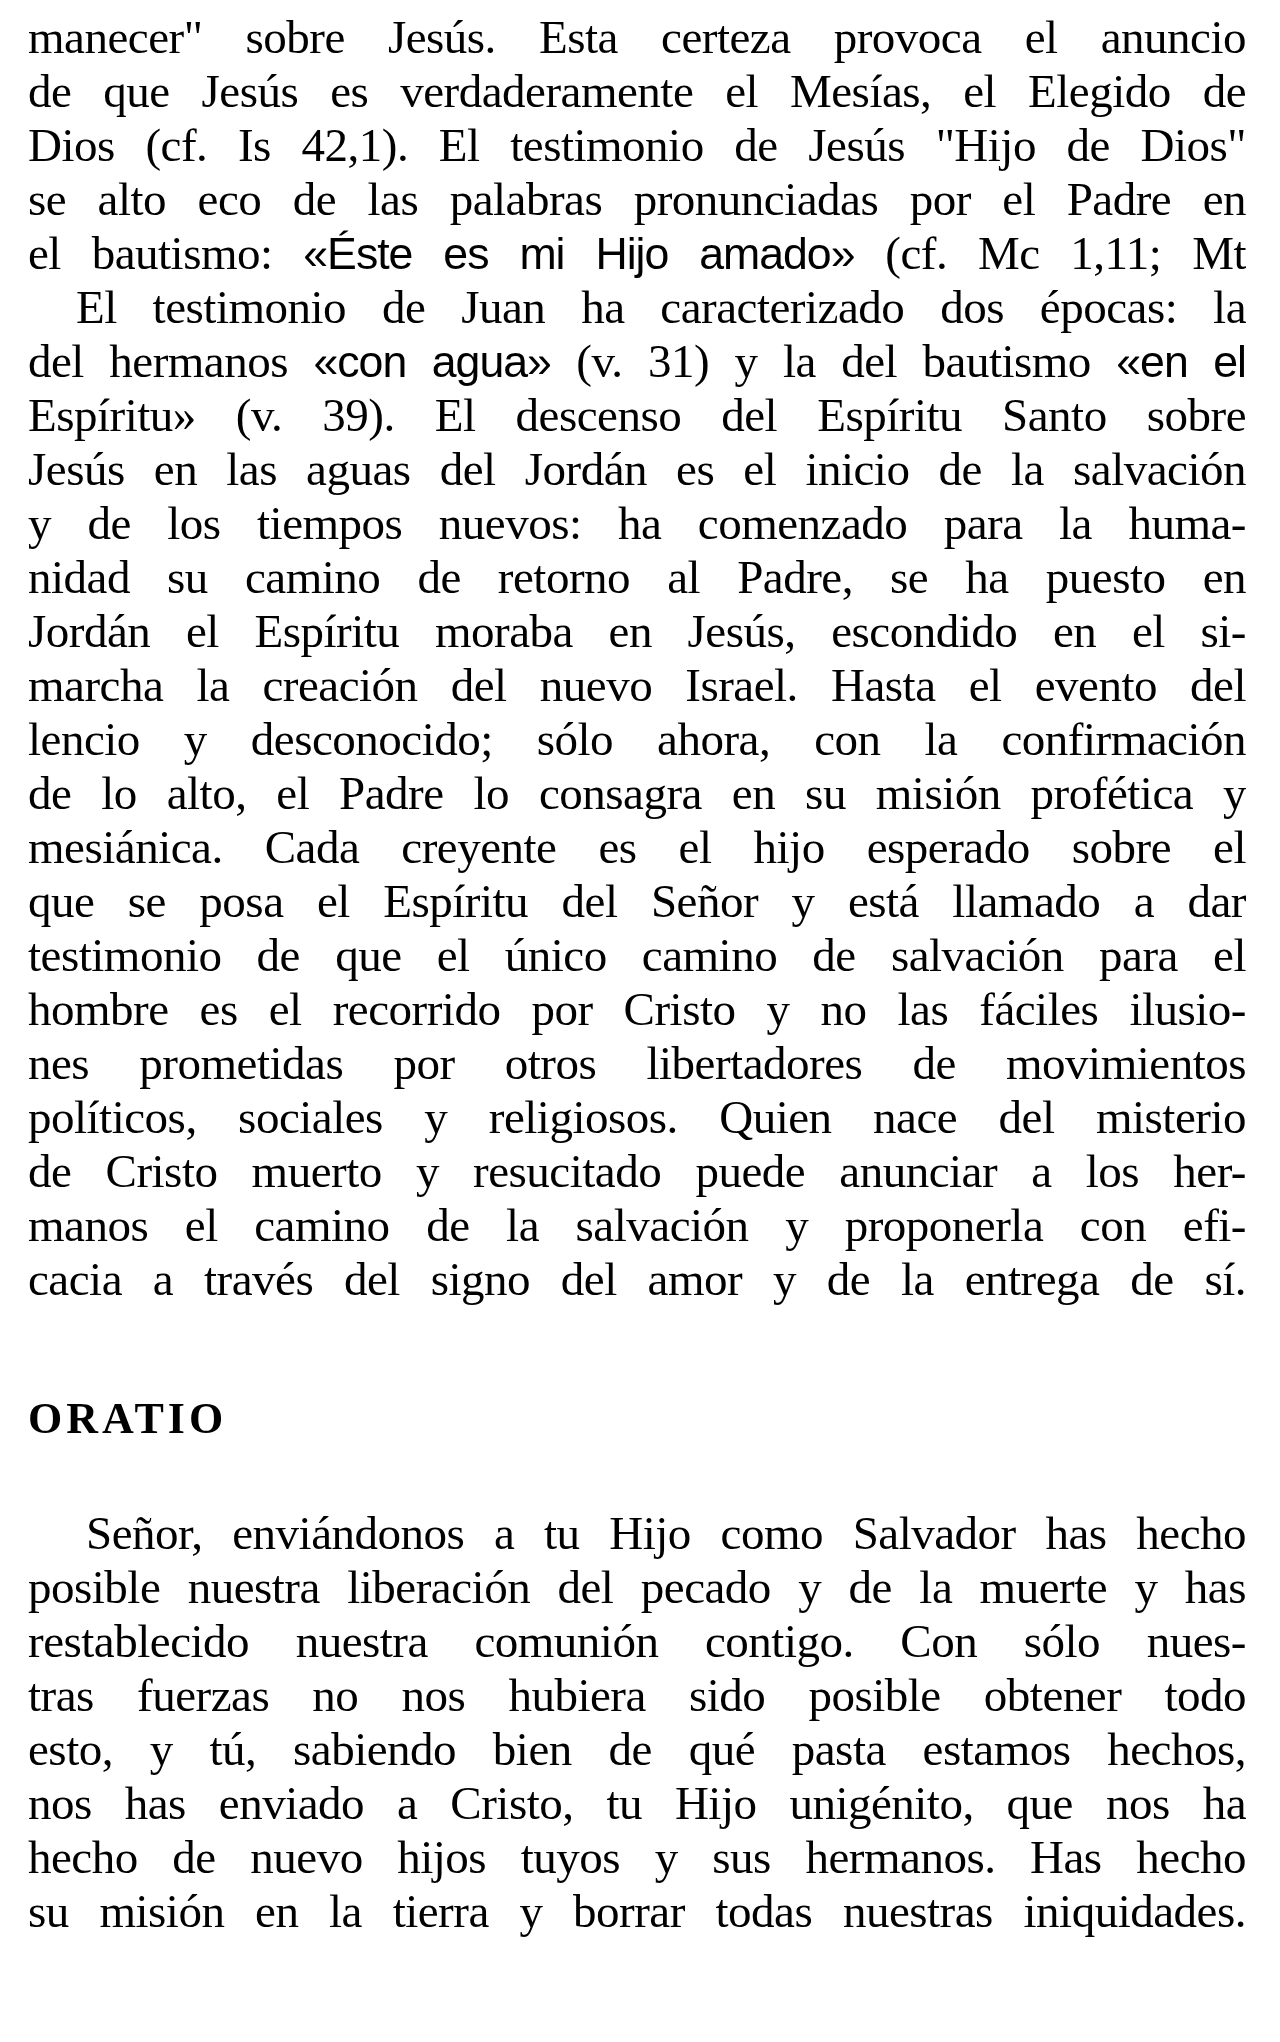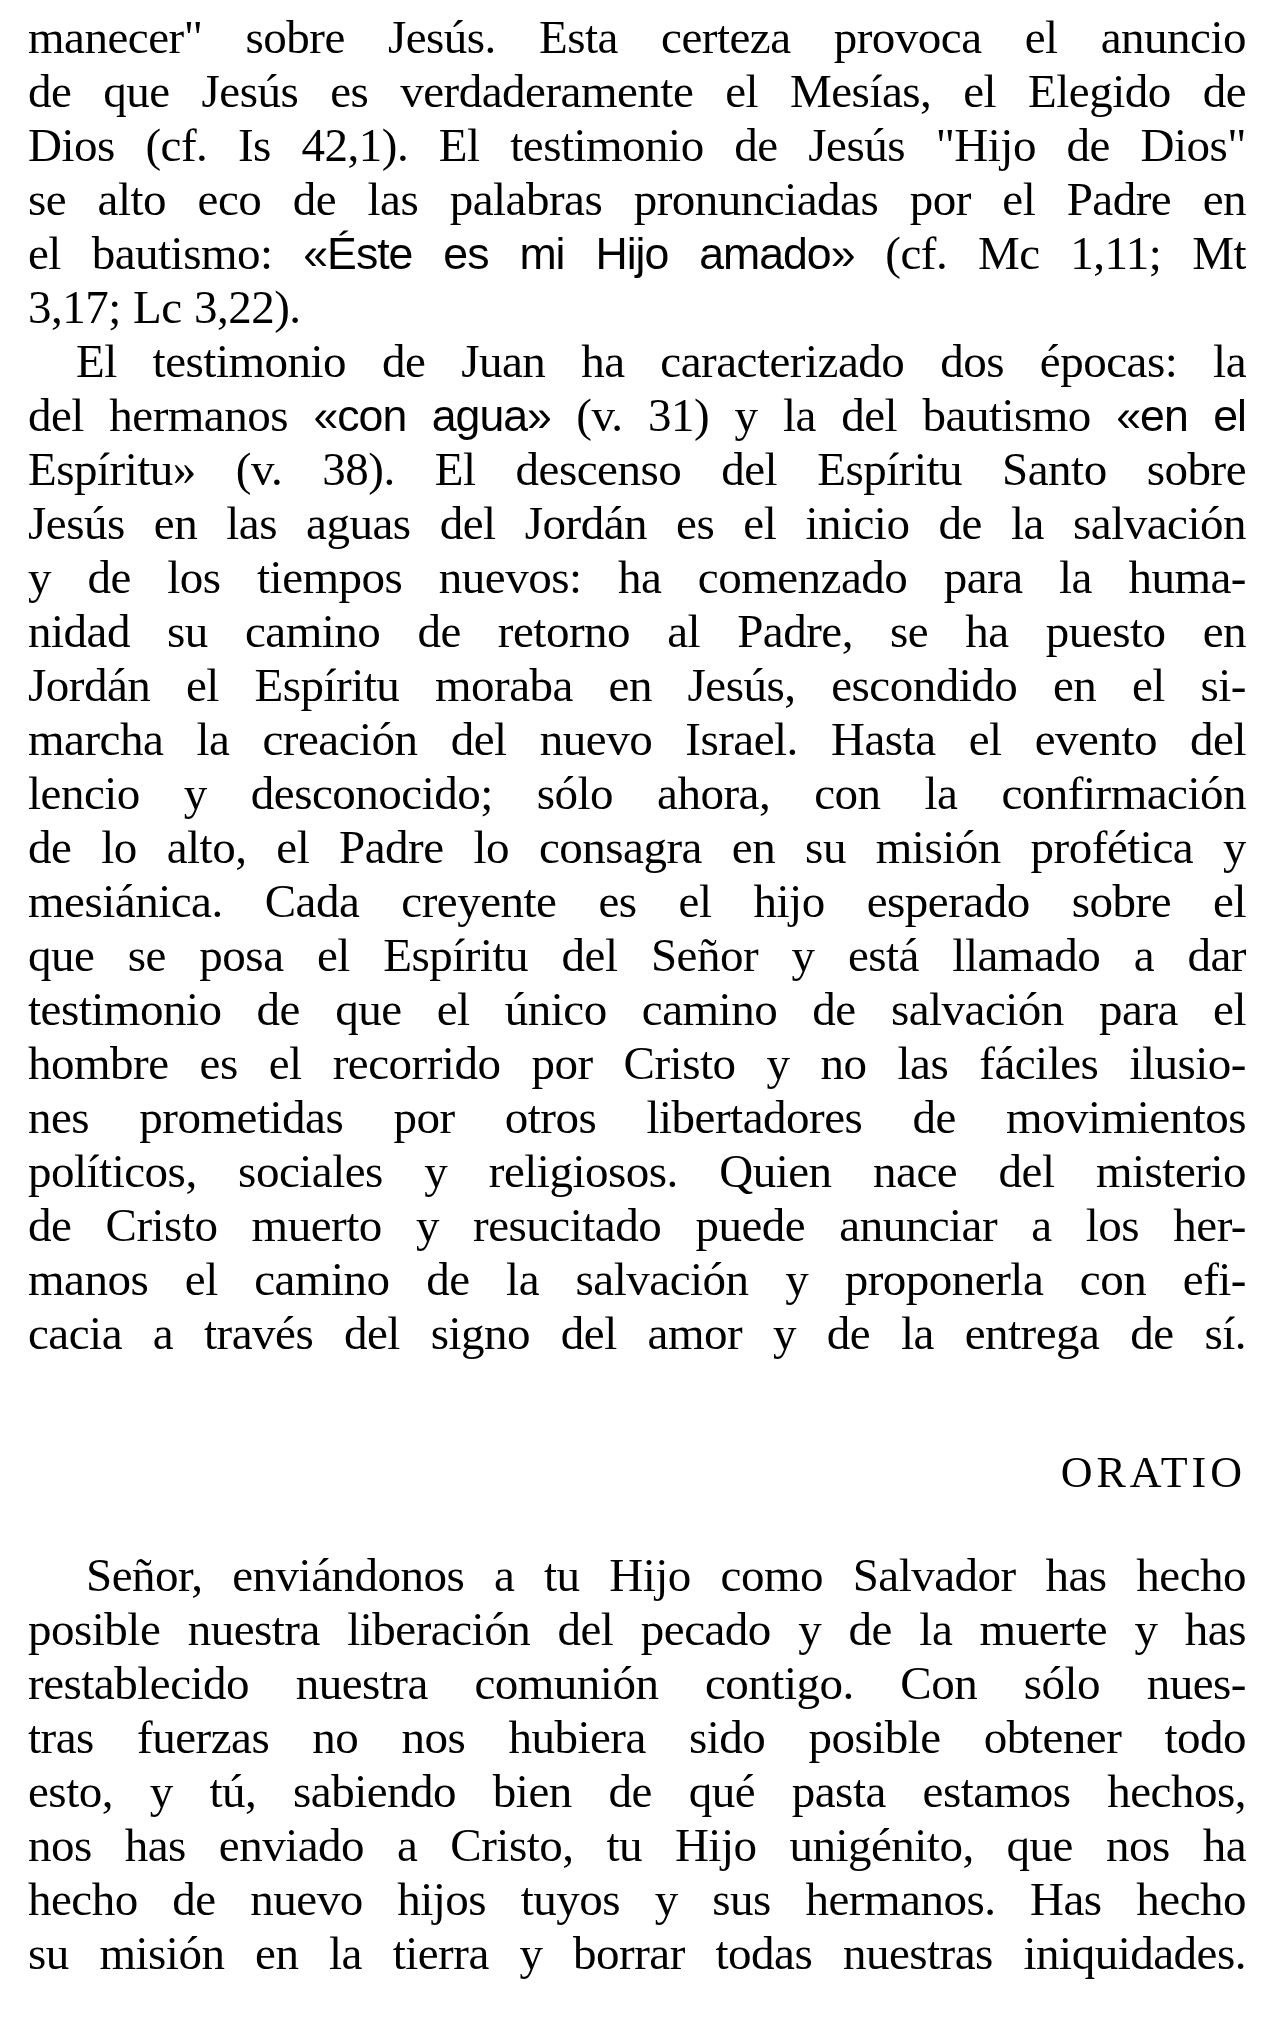--- a/index.html
+++ b/index.html
@@ -36,44 +36,43 @@
   .q {
     font-family: "Liberation Sans", "DejaVu Sans", sans-serif;
     font-size: 0.95em;
     letter-spacing: -1px;
   }
   .indent1 .line:first-child { text-indent: 48px; }
   .prayer  .line:first-child { text-indent: 58px; }
   h2.heading {
     font-family: "Liberation Serif", "DejaVu Serif", serif;
     font-size: 44px;
-    font-weight: normal;
+    font-weight: bold;
     line-height: 54px;
-    text-align: right;
+    text-align: left;
     letter-spacing: 4px;
-    margin: 86px 0 48px 0;
+    margin: 86px 0 60px 0;
   }
 </style>
 </head>
 <body>
 
 <div class="page">
   <div class="para">
       <div class="line"><span>manecer" sobre Jesús. Esta certeza provoca el anuncio</span></div>
       <div class="line"><span>de que Jesús es verdaderamente el Mesías, el Elegido de</span></div>
       <div class="line"><span>Dios (cf. Is 42,1). El testimonio de Jesús "Hijo de Dios"</span></div>
       <div class="line"><span>se alto eco de las palabras pronunciadas por el Padre en</span></div>
       <div class="line"><span>el bautismo: </span><span class="q">«Éste es mi Hijo amado»</span><span> (cf. Mc 1,11; Mt</span></div>
-      <div class="line left"><span>3,17; Lc 3,22).</span></div>
     </div>
 
   <div class="para indent1">
       <div class="line"><span>El testimonio de Juan ha caracterizado dos épocas: la</span></div>
       <div class="line"><span>del hermanos </span><span class="q">«con agua»</span><span> (v. 31) y la del bautismo </span><span class="q">«en el</span></div>
-      <div class="line"><span>Espíritu» (v. 38). El descenso del Espíritu Santo sobre</span></div>
+      <div class="line"><span>Espíritu» (v. 39). El descenso del Espíritu Santo sobre</span></div>
       <div class="line"><span>Jesús en las aguas del Jordán es el inicio de la salvación</span></div>
       <div class="line"><span>y de los tiempos nuevos: ha comenzado para la huma-</span></div>
       <div class="line"><span>nidad su camino de retorno al Padre, se ha puesto en</span></div>
       <div class="line"><span>Jordán el Espíritu moraba en Jesús, escondido en el si-</span></div>
       <div class="line"><span>marcha la creación del nuevo Israel. Hasta el evento del</span></div>
       <div class="line"><span>lencio y desconocido; sólo ahora, con la confirmación</span></div>
       <div class="line"><span>de lo alto, el Padre lo consagra en su misión profética y</span></div>
       <div class="line"><span>mesiánica. Cada creyente es el hijo esperado sobre el</span></div>
       <div class="line"><span>que se posa el Espíritu del Señor y está llamado a dar</span></div>
       <div class="line"><span>testimonio de que el único camino de salvación para el</span></div>

